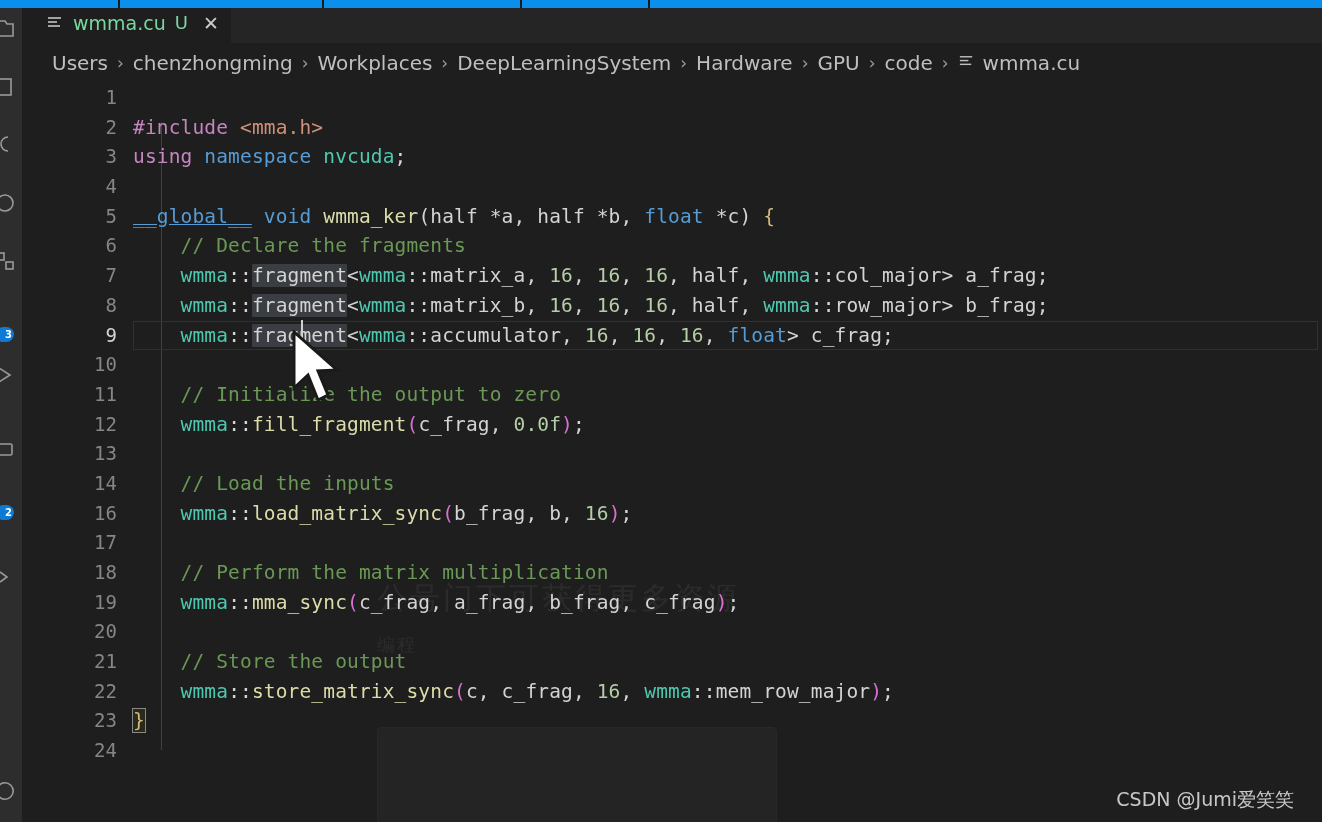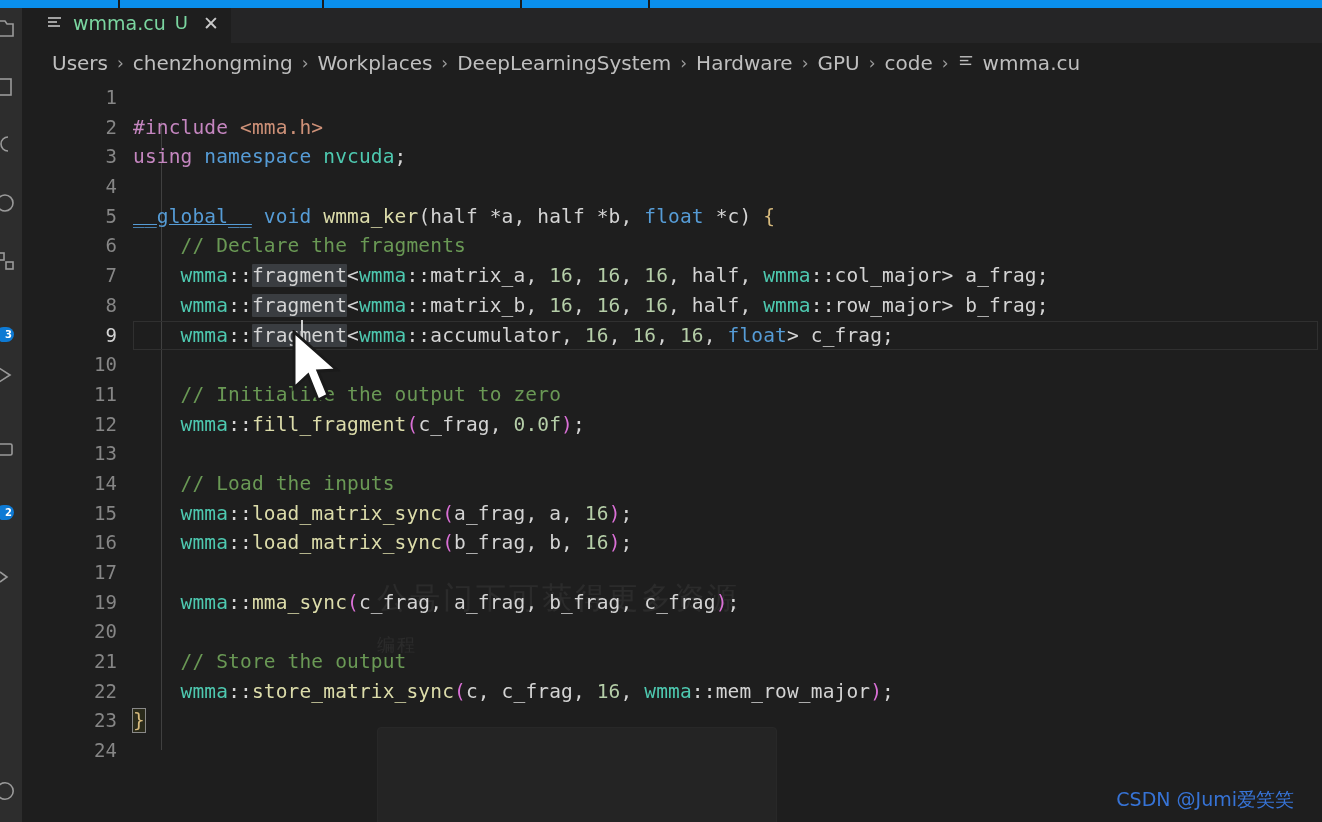--- a/index.html
+++ b/index.html
@@ -258,21 +258,21 @@
     z-index: 35;
     pointer-events: none;
   }
 
   
   .csdn-watermark {
     position: absolute;
     right: 28px; bottom: 9px;
     font-family: "DejaVu Sans", sans-serif;
     font-size: 19px;
-    color: #3b82f6;
+    color: #e5e5e5;
     opacity: 0.85;
     z-index: 30;
     white-space: nowrap;
   }
 </style>
 </head>
 <body>
 
 <div id="app">
 
@@ -470,35 +470,35 @@
       <div class="line">
         <span class="ln">13</span>
         <span class="code"></span>
       </div>
 
       <div class="line">
         <span class="ln">14</span>
         <span class="code"><span class="t-cmt">    // Load the inputs</span></span>
       </div>
 
-      <div class="line">
-        <span class="ln">15</span>
-        <span class="code"><span class="t-plain">    </span><span class="t-type">wmma</span><span class="t-plain">::</span><span class="t-fn">load_matrix_sync</span><span class="t-punct">(</span><span class="t-plain">a_frag, a, </span><span class="t-num">16</span><span class="t-punct">)</span><span class="t-plain">;</span></span>
-      </div>
 
       <div class="line">
         <span class="ln">16</span>
         <span class="code"><span class="t-plain">    </span><span class="t-type">wmma</span><span class="t-plain">::</span><span class="t-fn">load_matrix_sync</span><span class="t-punct">(</span><span class="t-plain">b_frag, b, </span><span class="t-num">16</span><span class="t-punct">)</span><span class="t-plain">;</span></span>
       </div>
 
       <div class="line">
         <span class="ln">17</span>
         <span class="code"></span>
       </div>
 
+      <div class="line">
+        <span class="ln">18</span>
+        <span class="code"><span class="t-cmt">    // Perform the matrix multiplication</span></span>
+      </div>
 
       <div class="line">
         <span class="ln">19</span>
         <span class="code"><span class="t-plain">    </span><span class="t-type">wmma</span><span class="t-plain">::</span><span class="t-fn">mma_sync</span><span class="t-punct">(</span><span class="t-plain">c_frag, a_frag, b_frag, c_frag</span><span class="t-punct">)</span><span class="t-plain">;</span></span>
       </div>
 
       <div class="line">
         <span class="ln">20</span>
         <span class="code"></span>
       </div>

